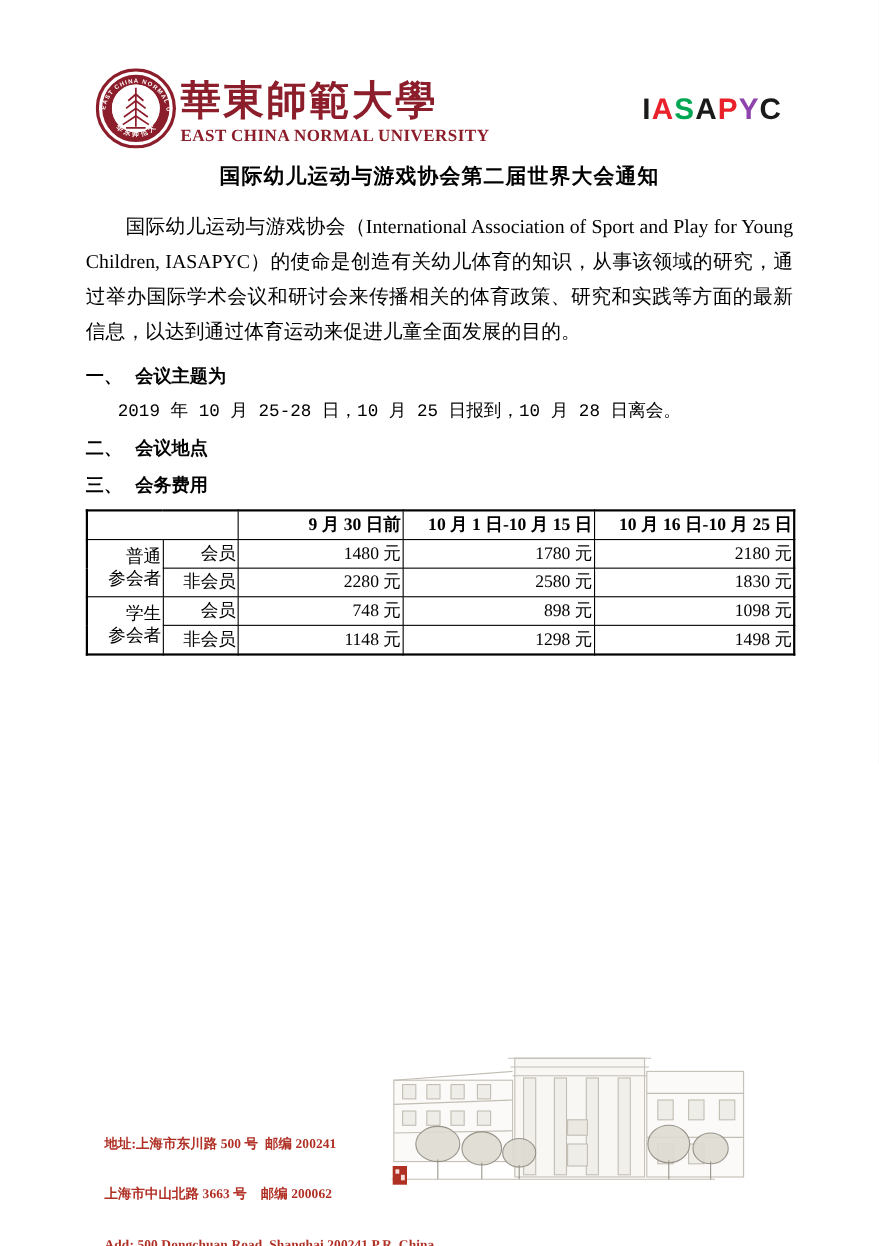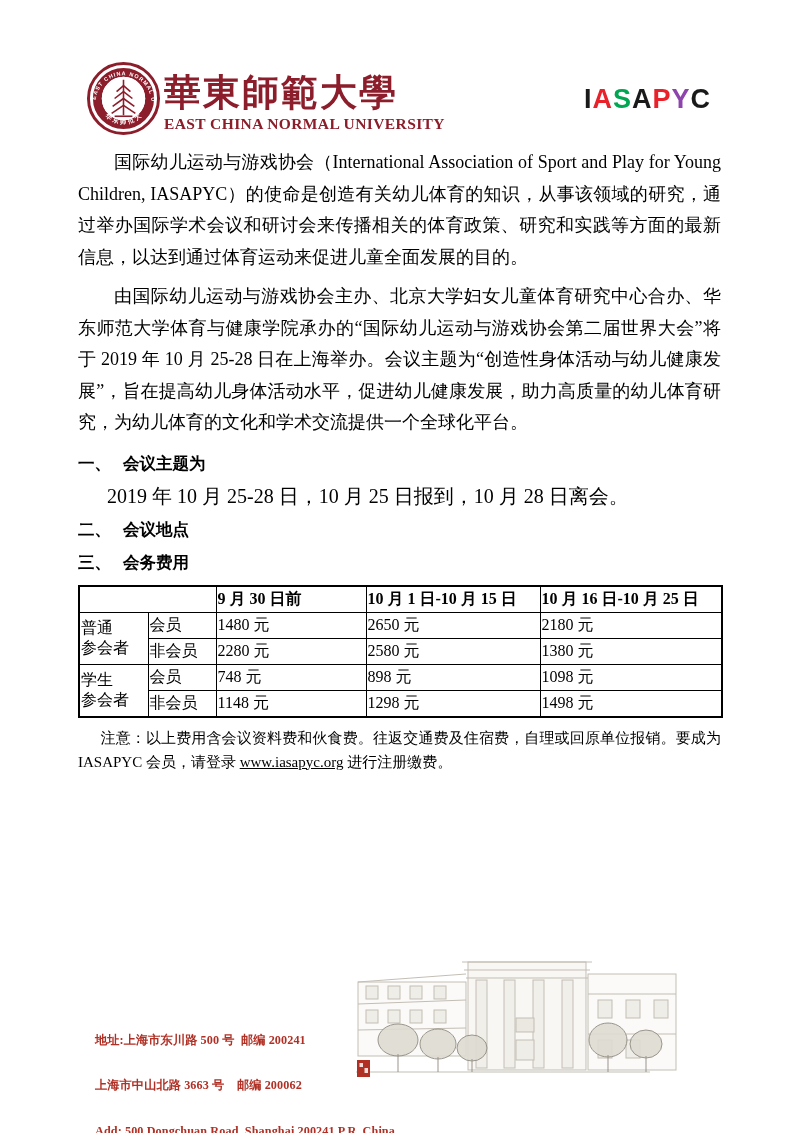--- a/index.html
+++ b/index.html
@@ -30,28 +30,28 @@
     text-align:center; font-size:19px; font-weight:bold; letter-spacing:1px;
     margin:0 0 16px 0; line-height:28px;
   }
   .body-p {
     font-size:18px; line-height:31.5px; text-align:justify;
     text-indent:2em; margin:0 0 8px 0;
   }
   .p-last { margin-bottom:28px; }
   .sec-head { display:flex; font-weight:bold; font-size:16.5px; line-height:33px; }
   .sec-num { width:45px; flex:0 0 45px; }
-  .sec-body { font-size:20px; line-height:33px; margin:0; padding-left:29px; text-align:justify; }
+  .sec-body { font-size:16px; line-height:33px; margin:0; padding-left:29px; text-align:justify;font-family:Liberation Mono, monospace; }
   
   table.fees {
     border-collapse:collapse; width:643px; margin-top:6px;
     table-layout:fixed; border:2px solid #000;
   }
   table.fees td, table.fees th {
-    border:1px solid #000; text-align:left; vertical-align:middle;
+    border:1px solid #000; text-align:right; vertical-align:middle;
     font-size:16px; line-height:20px; padding:2px 1px; height:21px;
   }
   table.fees th { font-weight:bold; }
   td.group-name { white-space:pre-line; line-height:25px; }
   
   .note {
     font-size:15px; line-height:24px; margin:8px 0 0 0; text-align:justify;
     text-indent:1.5em; position:relative; z-index:2;
   }
   .note a { color:#000; text-decoration:underline; }
@@ -98,23 +98,23 @@
 
   <div class="hdr-names">
     <div class="uni-zh">華東師範大學</div>
     <div class="uni-en">EAST CHINA NORMAL UNIVERSITY</div>
   </div>
 
   <div class="iasapyc"><span style="color: rgb(26, 26, 26);">I</span><span style="color: rgb(232, 33, 42);">A</span><span style="color: rgb(0, 166, 81);">S</span><span style="color: rgb(26, 26, 26);">A</span><span style="color: rgb(232, 33, 42);">P</span><span style="color: rgb(142, 68, 173);">Y</span><span style="color: rgb(26, 26, 26);">C</span></div>
 
   <div class="content">
 
+    <h1 class="doc-title">国际幼儿运动与游戏协会第二届世界大会通知</h1>
 
     <p class="body-p">国际幼儿运动与游戏协会（International Association of Sport and Play for Young Children, IASAPYC）的使命是创造有关幼儿体育的知识，从事该领域的研究，通过举办国际学术会议和研讨会来传播相关的体育政策、研究和实践等方面的最新信息，以达到通过体育运动来促进儿童全面发展的目的。</p>
-    <p class="body-p">由国际幼儿运动与游戏协会主办、北京大学妇女儿童体育研究中心合办、华东师范大学体育与健康学院承办的“国际幼儿运动与游戏协会第二届世界大会”将于 2019 年 10 月 25-28 日在上海举办。会议主题为“创造性身体活动与幼儿健康发展”，旨在提高幼儿身体活动水平，促进幼儿健康发展，助力高质量的幼儿体育研究，为幼儿体育的文化和学术交流提供一个全球化平台。</p>
 
     <div class="sec-head">
       <span class="sec-num">一、</span>
       <span>会议主题为</span>
     </div>
     <p class="sec-body">2019 年 10 月 25-28 日，10 月 25 日报到，10 月 28 日离会。</p>
 
     <div class="sec-head">
       <span class="sec-num">二、</span>
       <span>会议地点</span>
@@ -138,47 +138,46 @@
         <th colspan="2"></th>
         <th>9 月 30 日前</th>
         <th>10 月 1 日-10 月 15 日</th>
         <th>10 月 16 日-10 月 25 日</th>
       </tr>
       <tr>
         <td rowspan="2" class="group-name">普通
 参会者</td>
         <td>会员</td>
         <td>1480 元</td>
-        <td>2650 元</td>
+        <td>1780 元</td>
         <td>2180 元</td>
       </tr>
       <tr>
         <td>非会员</td>
         <td>2280 元</td>
         <td>2580 元</td>
-        <td>1380 元</td>
+        <td>1830 元</td>
       </tr>
       <tr>
         <td rowspan="2" class="group-name">学生
 参会者</td>
         <td>会员</td>
         <td>748 元</td>
         <td>898 元</td>
         <td>1098 元</td>
       </tr>
       <tr>
         <td>非会员</td>
         <td>1148 元</td>
         <td>1298 元</td>
         <td>1498 元</td>
       </tr>
     </tbody>
       </table>
 
-    <p class="note"><span>注意：以上费用含会议资料费和伙食费。往返交通费及住宿费，自理或回原单位报销。要成为 IASAPYC 会员，请登录 </span><a href="#">www.iasapyc.org</a><span> 进行注册缴费。</span></p>
   </div>
 
   <svg class="sketch" width="330" height="142" viewBox="0 0 330 142">
     <g stroke="#b9b3a8" stroke-width="1" fill="none" opacity="0.85">
 
       <rect x="118" y="14" width="118" height="108" fill="#f7f6f2"></rect>
       <line x1="112" y1="14" x2="242" y2="14"></line>
       <line x1="114" y1="22" x2="240" y2="22"></line>
       <line x1="116" y1="30" x2="238" y2="30"></line>
 

